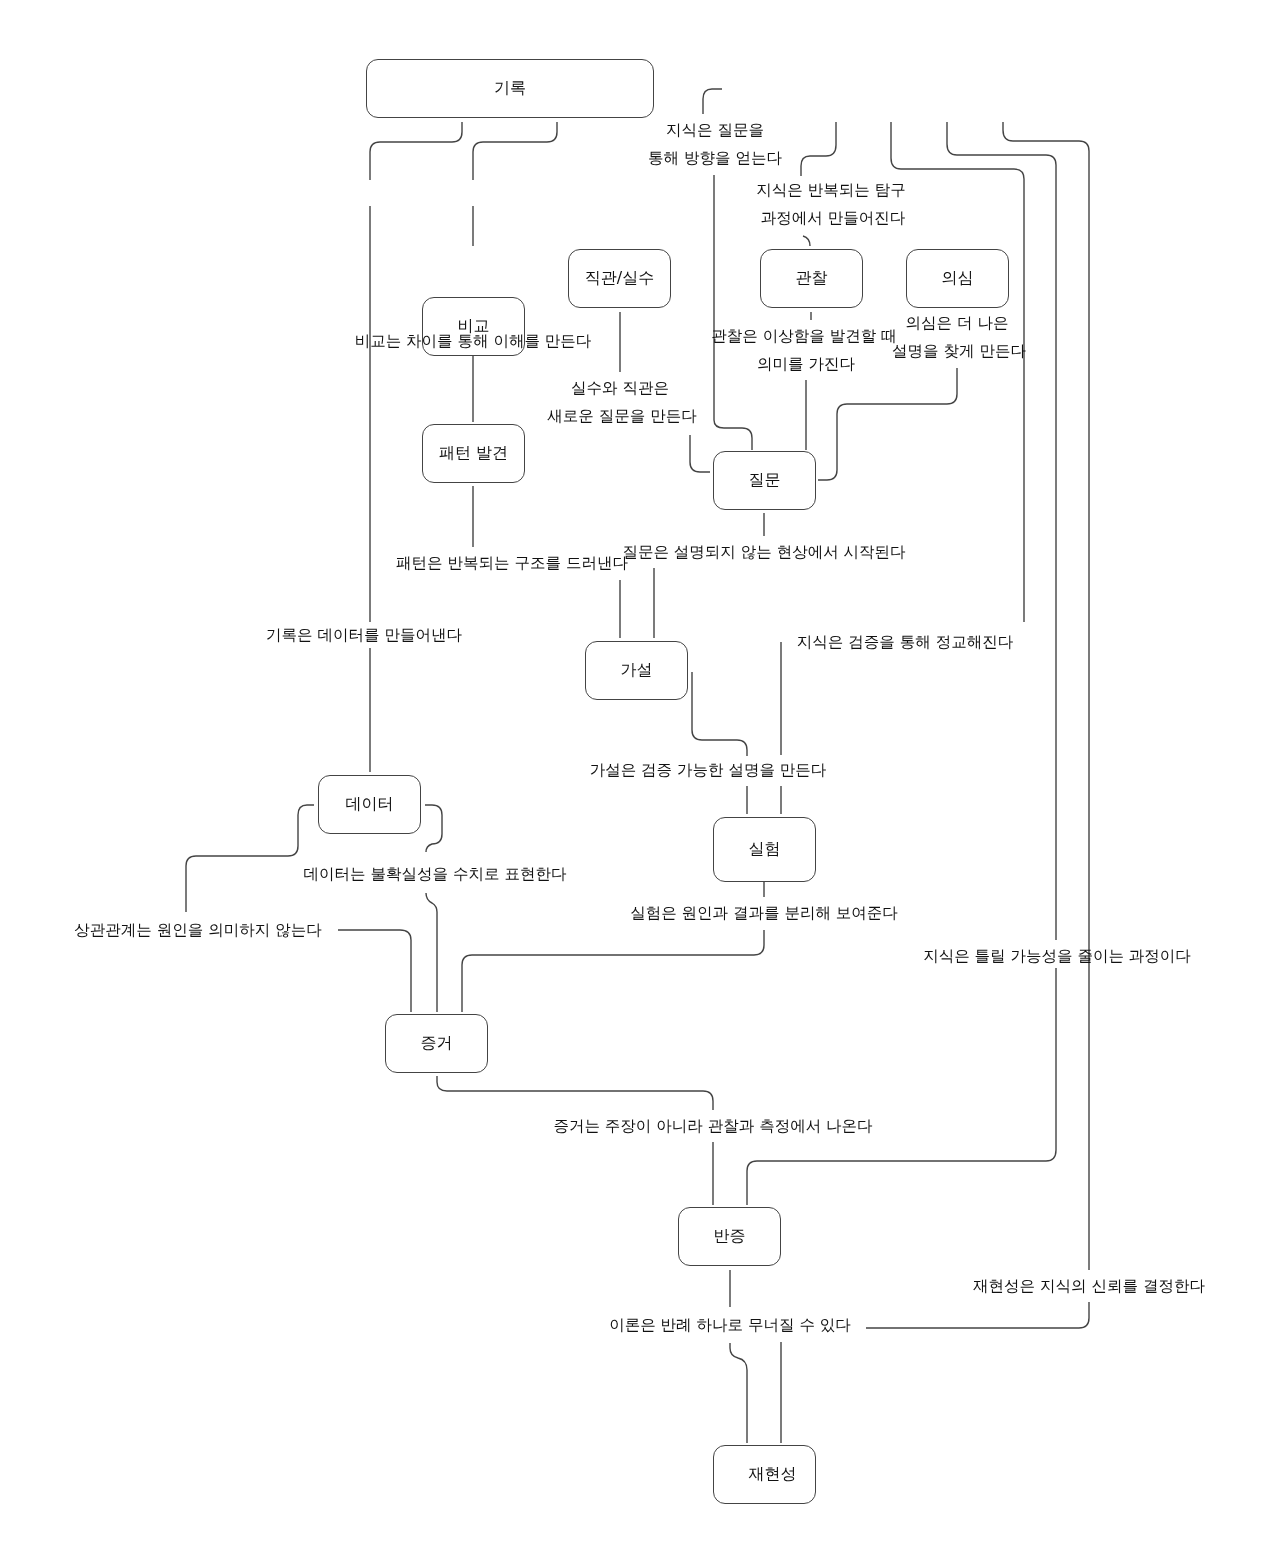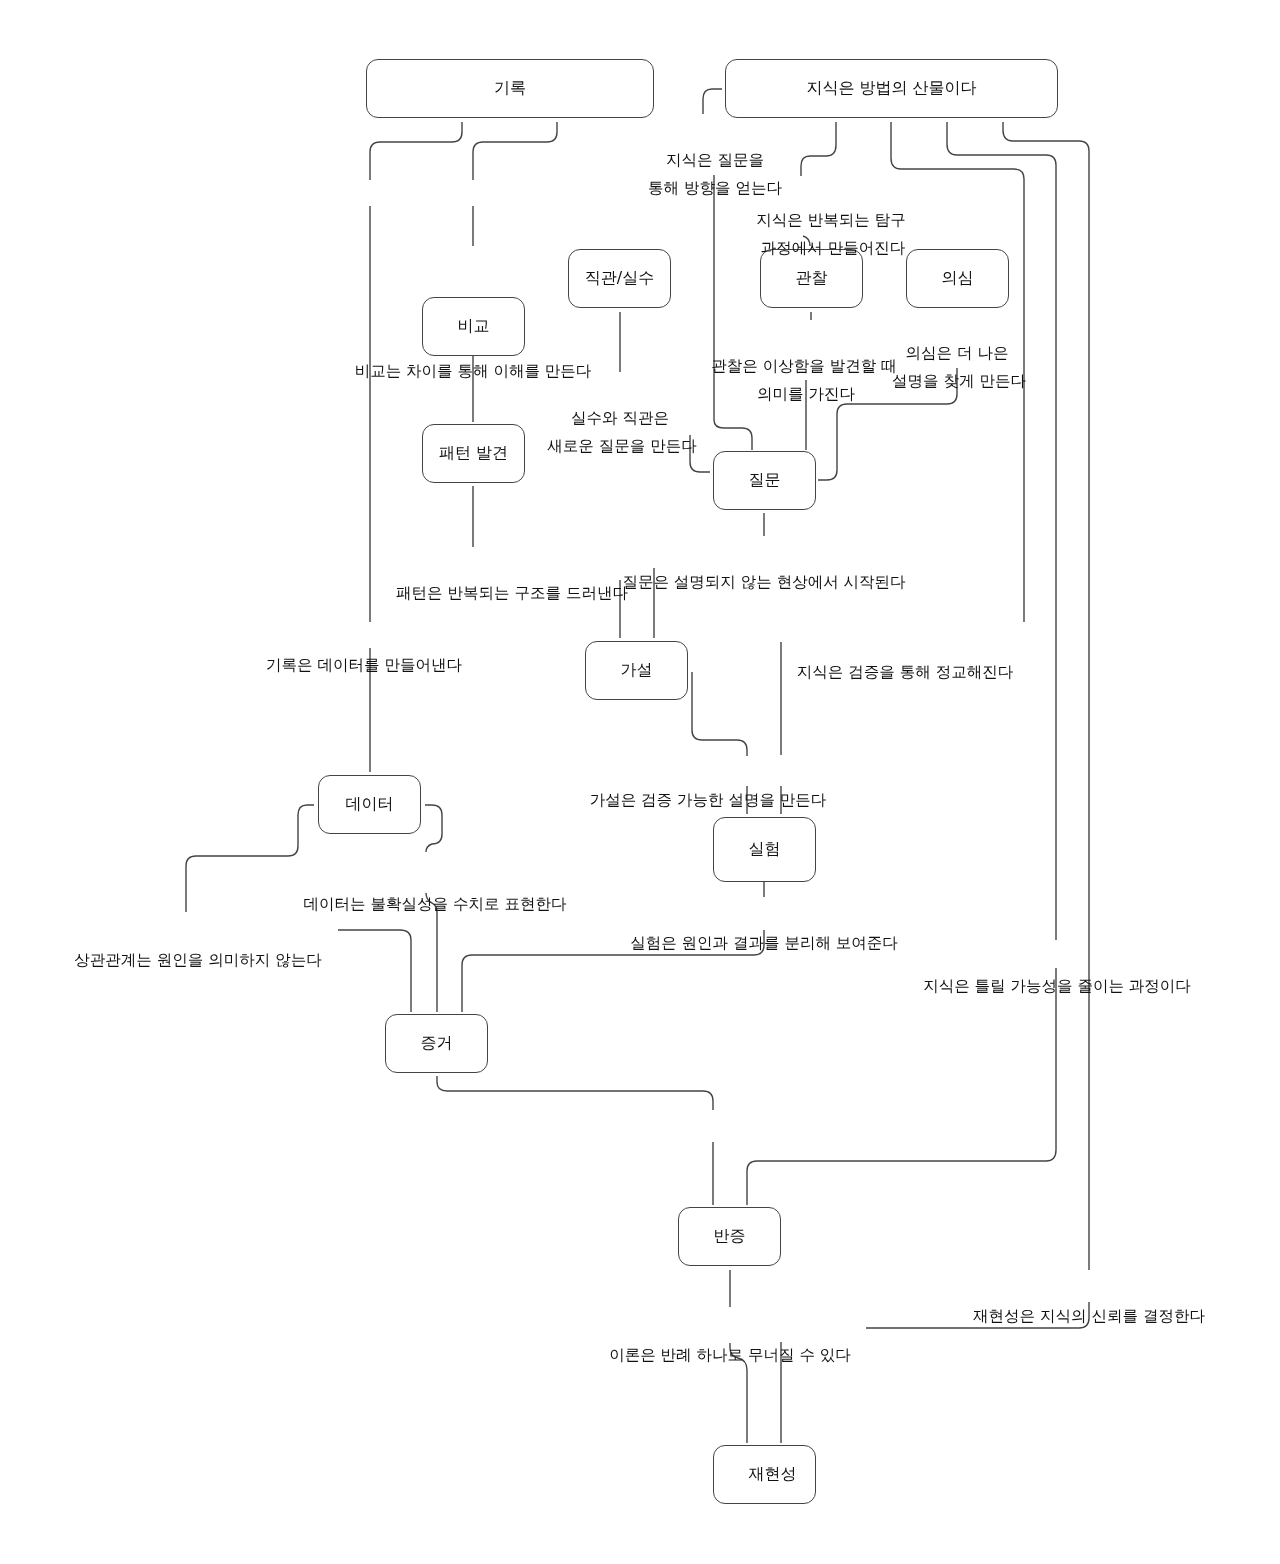--- a/index.html
+++ b/index.html
@@ -4,21 +4,21 @@
 <style>
   html, body { margin: 0; padding: 0; background: #ffffff; }
   body { width: 1280px; height: 1564px; position: relative; overflow: hidden;
          font-family: "DejaVu Sans", "Liberation Sans", sans-serif; color: #111; }
   #canvas { position: absolute; left: 0; top: 0; width: 1280px; height: 1564px; }
   .node { position: absolute; box-sizing: border-box; border: 1.3px solid #444;
           border-radius: 12px; background: #fff; display: flex; align-items: center;
           justify-content: center; font-size: 16px; color: #111; }
   .lbl { position: absolute; font-size: 15.5px; color: #111; white-space: nowrap;
          text-align: center; line-height: 28px; transform: translate(-50%, -50%);
-         background: transparent; margin-top: 30px; }
+         background: transparent; }
   svg path { fill: none; stroke: #444; stroke-width: 1.4; }
 </style>
 </head>
 <body>
 
 <div id="canvas">
   <svg width="1280" height="1564" style="position:absolute;left:0;top:0;">
 
     <path d="M462,122 V132 Q462,142 452,142 H380 Q370,142 370,152 V180 M370,206 V622 M370,648 V772"></path>
 
@@ -56,23 +56,20 @@
 
     <path d="M764,880 V897 M764,930 V945 Q764,955 754,955 H472 Q462,955 462,965 V1012"></path>
 
     <path d="M437,1076 V1082 Q437,1091 447,1091 H703 Q713,1091 713,1101 V1110 M713,1142 V1205"></path>
 
     <path d="M730,1270 V1307 M730,1343 V1348 Q730,1356 738,1358 Q747,1360 747,1370 V1443 M781,1342 V1443"></path>
   </svg>
 
   <div class="node" style="left:366px;top:59px;width:288px;height:59px;">
       <span>기록</span>
-    </div>
-  <div class="node" style="left:725px;top:59px;width:333px;height:59px;">
-      <span>지식은 방법의 산물이다</span>
     </div>
   <div class="node" style="left:422px;top:249px;width:103px;height:59px;margin-top:48px;">
       <span>비교</span>
     </div>
   <div class="node" style="left:568px;top:249px;width:103px;height:59px;">
       <span>직관/실수</span>
     </div>
   <div class="node" style="left:760px;top:249px;width:103px;height:59px;">
       <span>관찰</span>
     </div>
@@ -117,15 +114,16 @@
   <div class="lbl" style="left:957px;top:323px;">의심은 더 나은</div>
   <div class="lbl" style="left:959px;top:351px;">설명을 찾게 만든다</div>
   <div class="lbl" style="left:512px;top:563px;">패턴은 반복되는 구조를 드러낸다</div>
   <div class="lbl" style="left:764px;top:552px;">질문은 설명되지 않는 현상에서 시작된다</div>
   <div class="lbl" style="left:905px;top:642px;">지식은 검증을 통해 정교해진다</div>
   <div class="lbl" style="left:708px;top:770px;">가설은 검증 가능한 설명을 만든다</div>
   <div class="lbl" style="left:435px;top:874px;">데이터는 불확실성을 수치로 표현한다</div>
   <div class="lbl" style="left:198px;top:930px;">상관관계는 원인을 의미하지 않는다</div>
   <div class="lbl" style="left:764px;top:913px;">실험은 원인과 결과를 분리해 보여준다</div>
   <div class="lbl" style="left:1057px;top:956px;">지식은 틀릴 가능성을 줄이는 과정이다</div>
+  <div class="lbl" style="left:713px;top:1126px;">증거는 주장이 아니라 관찰과 측정에서 나온다</div>
   <div class="lbl" style="left:1089px;top:1286px;">재현성은 지식의 신뢰를 결정한다</div>
   <div class="lbl" style="left:730px;top:1325px;">이론은 반례 하나로 무너질 수 있다</div>
 </div>
 
 </body></html>

